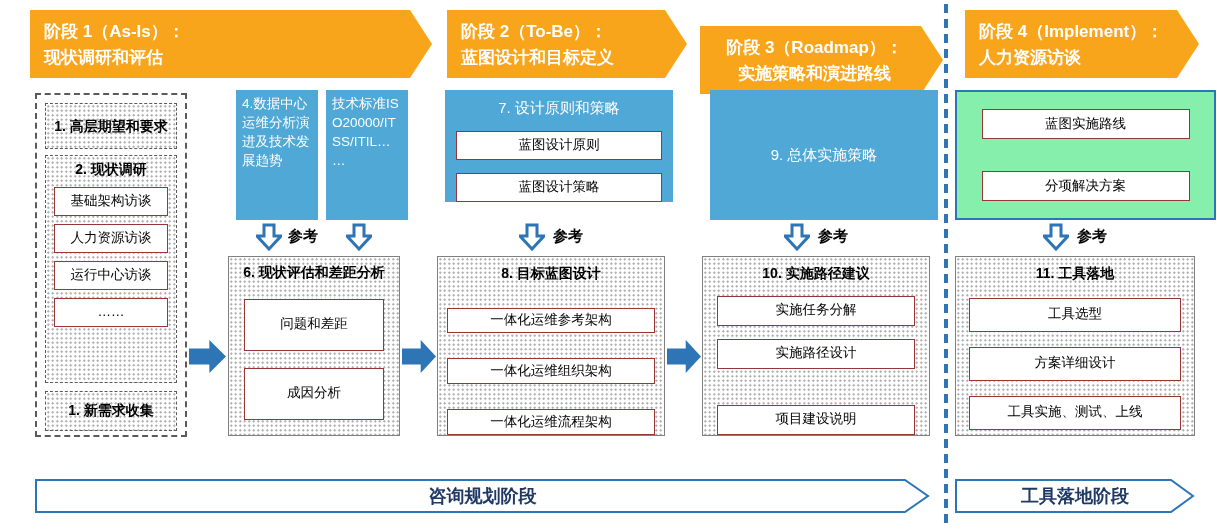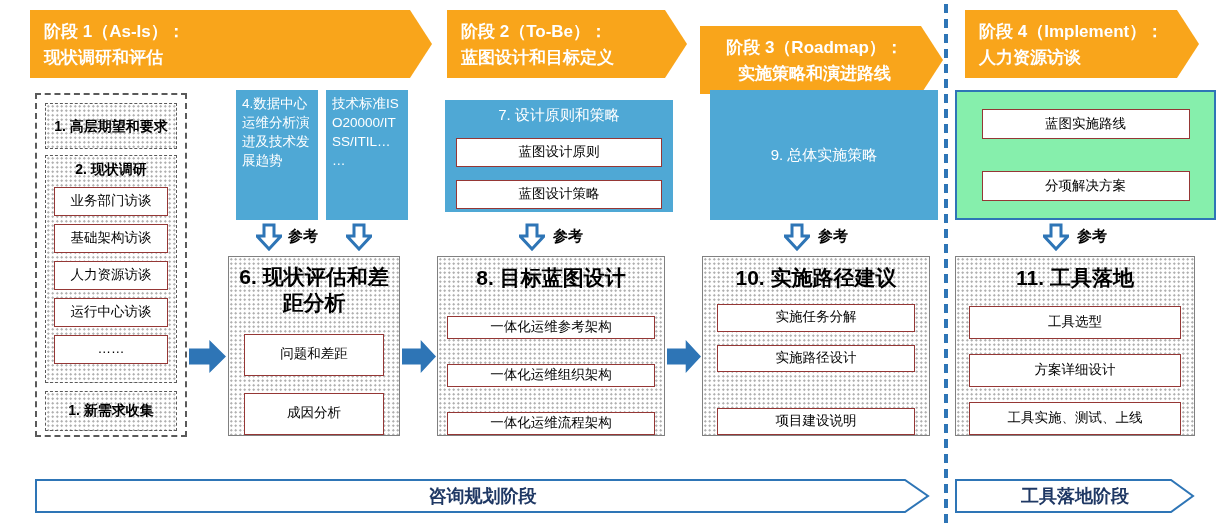--- a/index.html
+++ b/index.html
@@ -19,21 +19,21 @@
   .dotted{background-color:#fff;
           background-image:radial-gradient(#a8a8a8 0.9px,transparent 1.05px);
           background-size:4.5px 4.5px;}
   .grayborder{border:1px solid #808080;}
   .dashedborder{border:2px dashed #5a5a5a;}
 
   
   .whitebox{background:#fff;border:1.4px solid #953735;display:flex;align-items:center;
             justify-content:center;font-size:13.5px;color:#000;text-align:center;line-height:1.25;}
 
-  .boxtitle{font-weight:bold;font-size:21px;color:#000;text-align:center;line-height:1.25;}
+  .boxtitle{font-weight:bold;font-size:14px;color:#000;text-align:center;line-height:1.25;}
 
   
   .rarrow{background:#2E75B6;
           clip-path:polygon(0 26%,55% 26%,55% 0,100% 50%,55% 100%,55% 74%,0 74%);}
 
   .colflex{display:flex;flex-direction:column;align-items:center;}
   .reflabel{font-weight:bold;font-size:15px;color:#000;}
   .refrow{display:flex;align-items:flex-start;justify-content:center;gap:8px;}
 
   
@@ -62,21 +62,20 @@
   </div>
   <div class="abs banner" style="left:965px;top:10px;width:234px;">
     <div>阶段 4（Implement）：</div>
     <div>人力资源访谈</div>
   </div>
 
   <div class="abs dashedborder" style="left:35px;top:93px;width:152px;height:344px;">
     <div class="abs dotted" style="left:8px;top:8px;width:132px;height:46px;border:1.6px dashed #5a5a5a;display:flex;align-items:center;justify-content:center;font-weight:bold;font-size:14px;text-align:center;line-height:1.3;padding:2px;">1. 高层期望和要求</div>
     <div class="abs dotted colflex" style="left:8px;top:60px;width:132px;height:228px;border:1.6px dashed #5a5a5a;padding-top:5px;gap:8px;">
       <div class="boxtitle" style="font-size:14px;">2. 现状调研</div>
-      <div class="whitebox" style="width:112px;height:27px;">业务部门访谈</div>
       <div class="whitebox" style="width:112px;height:27px;">基础架构访谈</div>
       <div class="whitebox" style="width:112px;height:27px;">人力资源访谈</div>
       <div class="whitebox" style="width:112px;height:27px;">运行中心访谈</div>
       <div class="whitebox" style="width:112px;height:27px;">……</div>
     </div>
     <div class="abs dotted" style="left:8px;top:296px;width:132px;height:40px;border:1.6px dashed #5a5a5a;display:flex;align-items:center;justify-content:center;font-weight:bold;font-size:14px;">1. 新需求收集</div>
   </div>
 
   <div class="abs rarrow" style="left:189px;top:340px;width:37px;height:33px;"></div>
   <div class="abs rarrow" style="left:402px;top:340px;width:34px;height:33px;"></div>
@@ -92,21 +91,21 @@
   <svg class="abs" style="left:346px;top:223px;" width="26" height="28" viewBox="0 0 26 28">
     <path d="M8 2 H18 V13 H25 L13 26 L1 13 H8 Z" fill="#fff" stroke="#2E75B6" stroke-width="3"></path>
   </svg>
 
   <div class="abs dotted grayborder colflex" style="left:228px;top:256px;width:172px;height:180px;padding:7px 6px 0;gap:17px;">
     <div class="boxtitle">6. 现状评估和差距分析</div>
     <div class="whitebox" style="width:138px;height:50px;">问题和差距</div>
     <div class="whitebox" style="width:138px;height:50px;">成因分析</div>
   </div>
 
-  <div class="abs bluebox colflex" style="left:437px;top:100px;width:228px;height:112px;padding-top:6px;gap:13px;">
+  <div class="abs bluebox colflex" style="left:437px;top:90px;width:228px;height:112px;padding-top:6px;gap:13px;justify-content:flex-end;">
     <div style="font-size:15px;">7. 设计原则和策略</div>
     <div class="whitebox" style="width:204px;height:27px;">蓝图设计原则</div>
     <div class="whitebox" style="width:204px;height:27px;">蓝图设计策略</div>
   </div>
 
   <div class="abs refrow" style="left:437px;top:223px;width:228px;">
     <svg width="26" height="28" viewBox="0 0 26 28">
       <path d="M8 2 H18 V13 H25 L13 26 L1 13 H8 Z" fill="#fff" stroke="#2E75B6" stroke-width="3"></path>
     </svg>
     <span class="reflabel" style="margin-top:4px;">参考</span>

